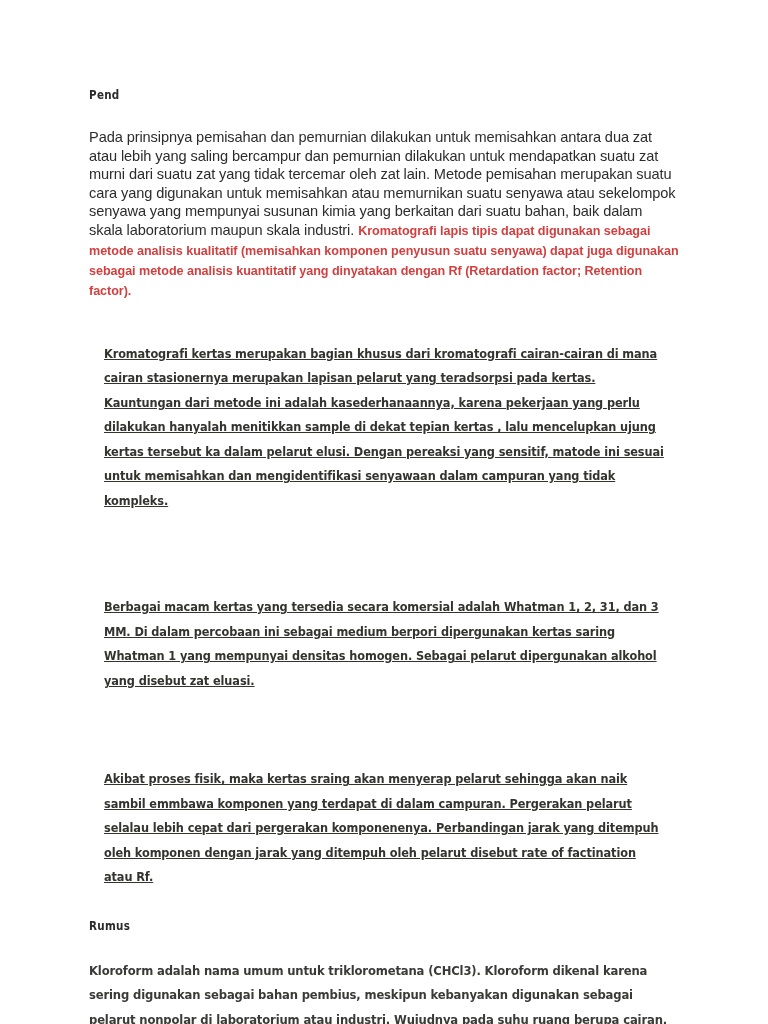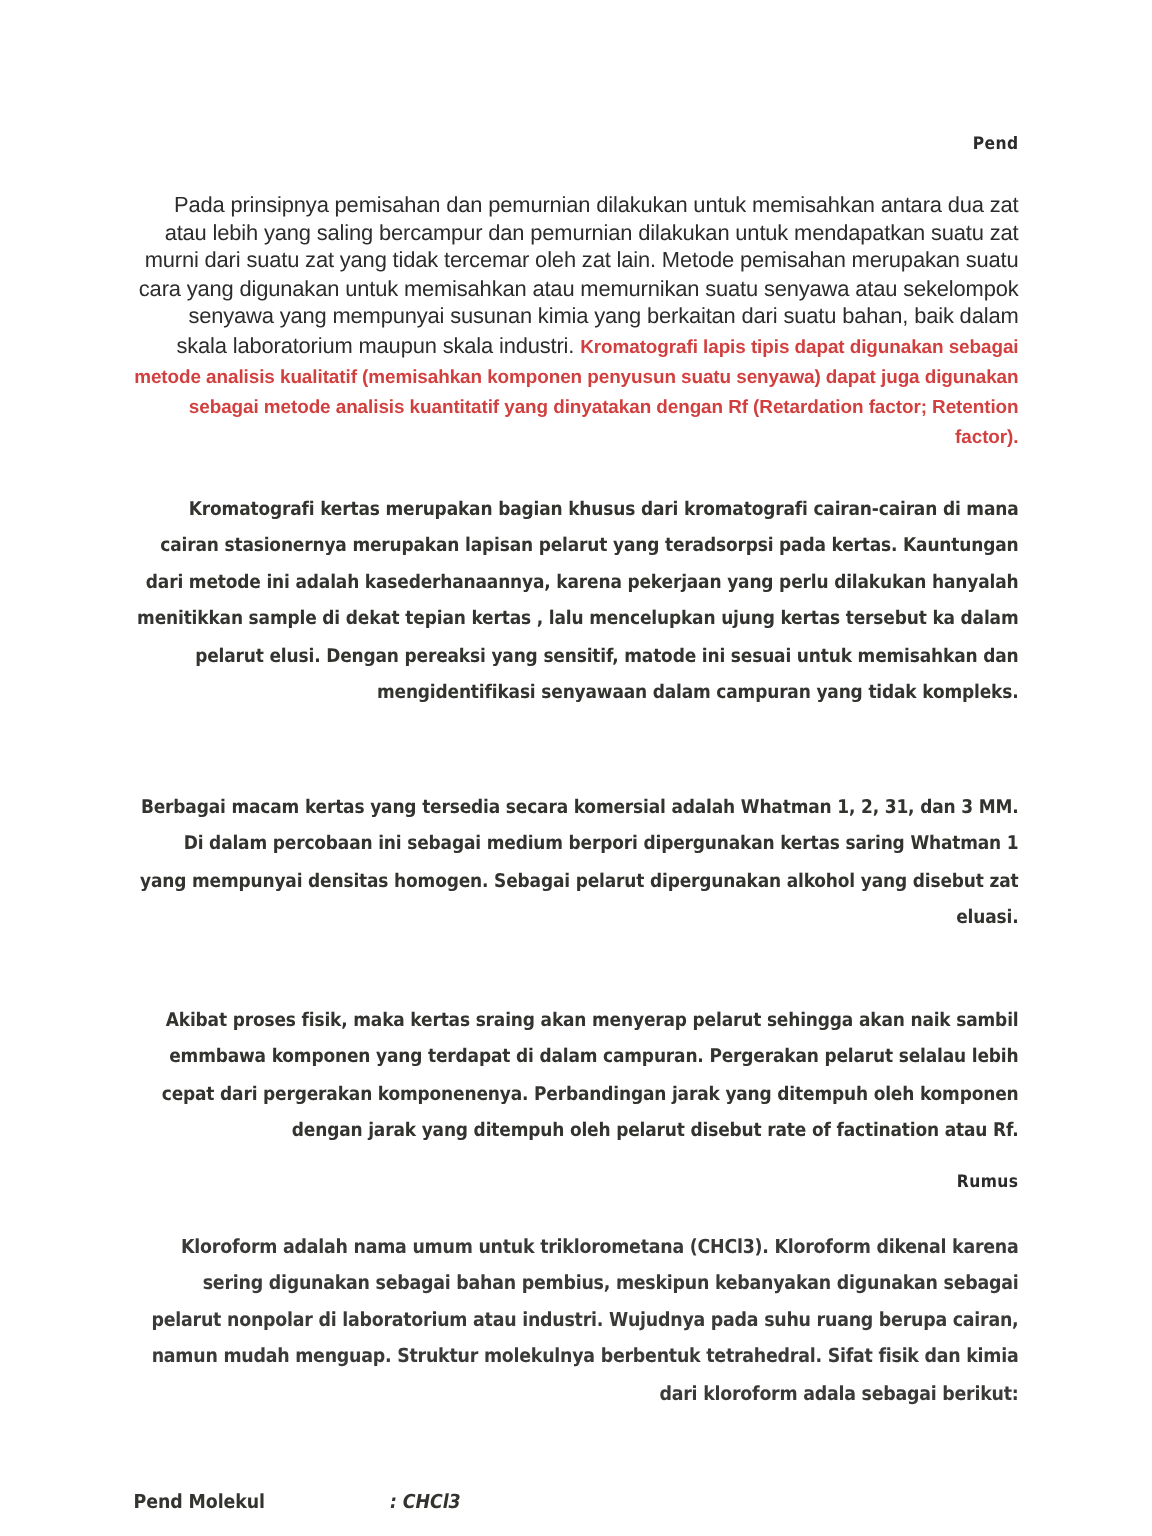--- a/index.html
+++ b/index.html
@@ -17,21 +17,20 @@
     -webkit-font-smoothing: antialiased;
   }
 
   .page {
     position: absolute;
     left: 0;
     top: 0;
     width: 768px;
     height: 1024px;
     background: #ffffff;
-    text-align: right;
   }
 
   .content {
     position: absolute;
     left: 89px;
     top: 88px;
     width: 590px;
   }
 
   
@@ -66,22 +65,23 @@
     line-height: 20px;
   }
 
   
   .para-cond {
     font-family: "DejaVu Sans Condensed", "Liberation Sans Narrow", "Liberation Sans", sans-serif;
     font-size: 12.6px;
     font-weight: bold;
     color: #33332f;
     line-height: 24.5px;
-    margin: 0;
+    margin: 15px;
     letter-spacing: -0.1px;
+    text-decoration: underline;
   }
 
   
   .para-soft {
     font-family: "DejaVu Sans Condensed", "Liberation Sans Narrow", "Liberation Sans", sans-serif;
     font-size: 12.9px;
     font-weight: bold;
     color: #3a3a38;
     line-height: 24.5px;
     margin: 0;

